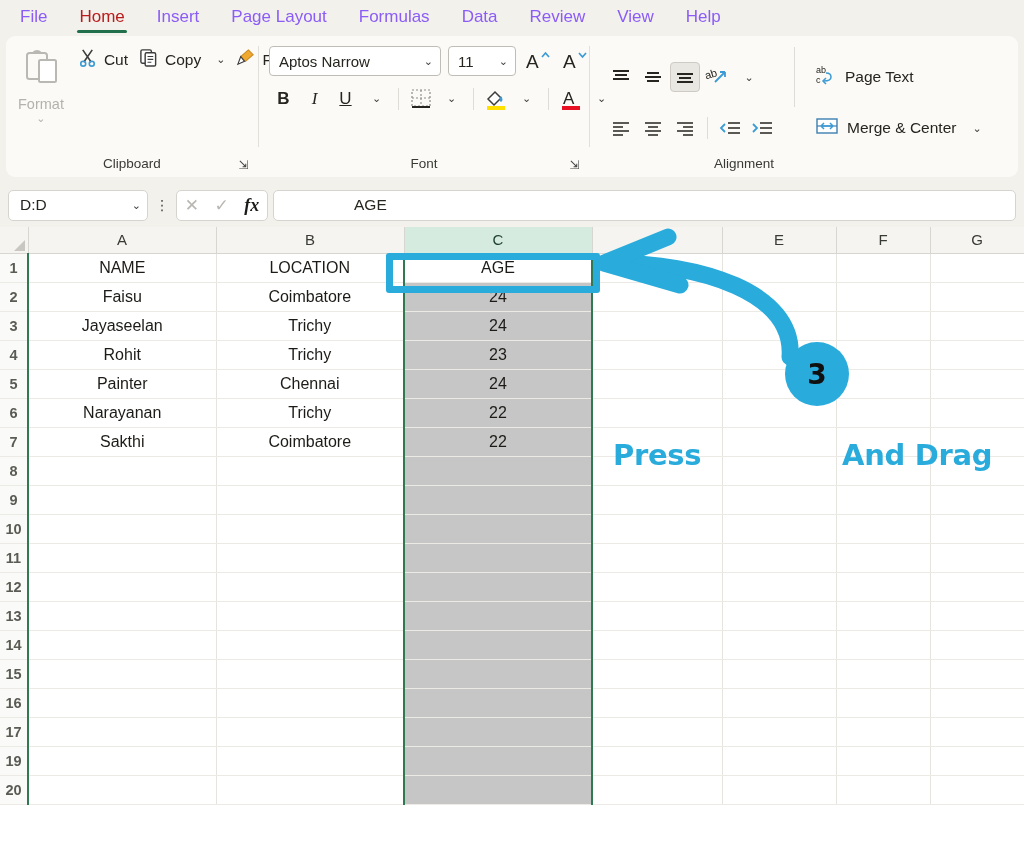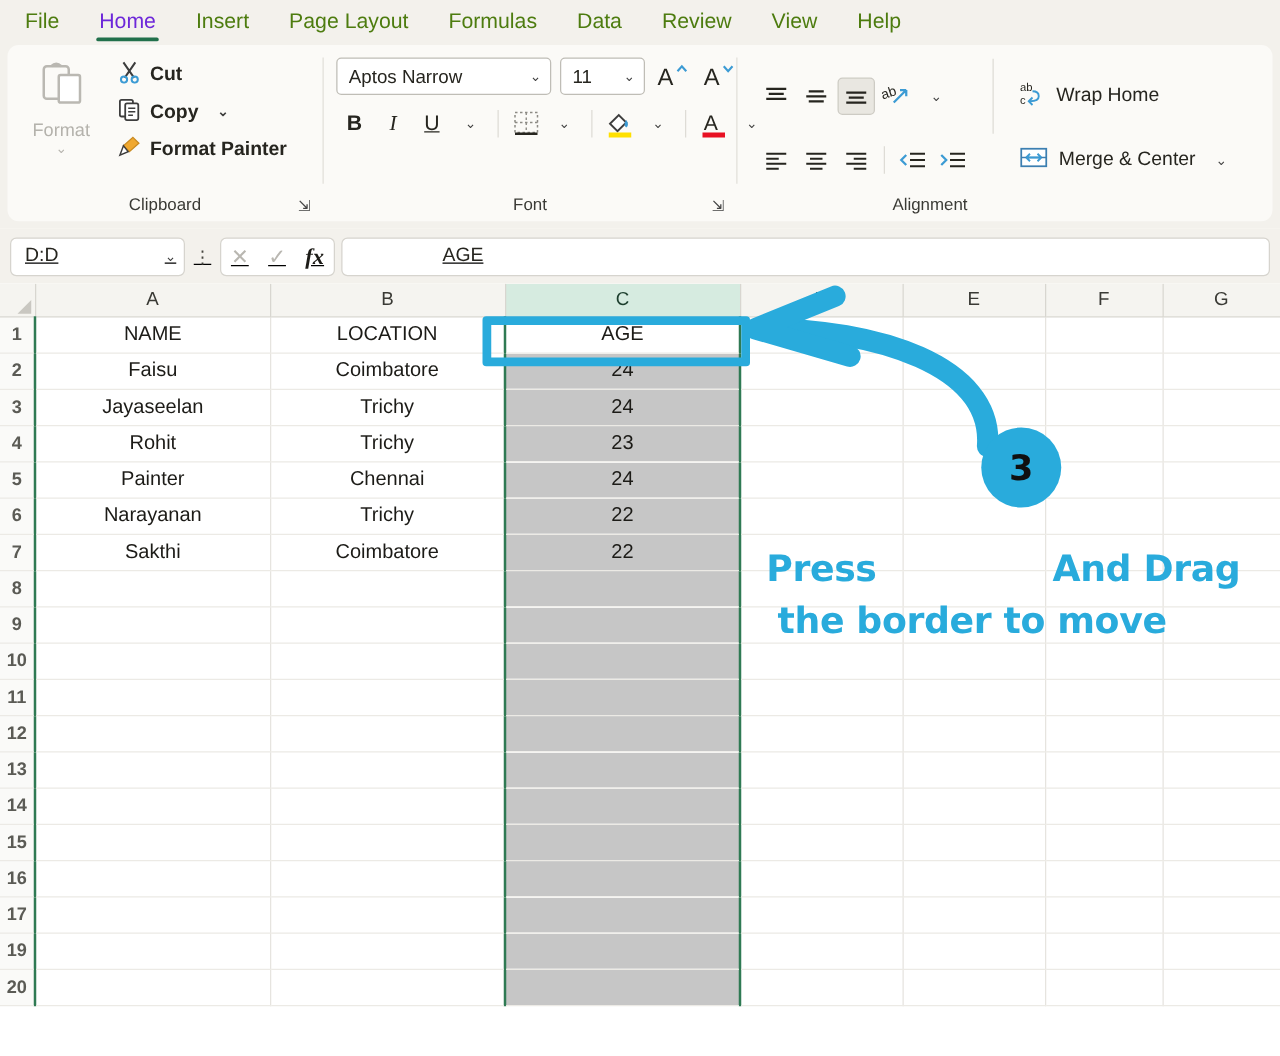--- a/index.html
+++ b/index.html
@@ -10,24 +10,24 @@
     overflow: hidden;
   }
   #app { position: relative; width: 1024px; height: 845px; }
 
   
   .tabstrip {
     height: 36px; background: #f3f1ec;
     display: flex; align-items: center; padding-left: 18px; gap: 28px;
   }
   .tab {
-    font-size: 17px; color: #4d7c0f; position: relative;
+    font-size: 17px; color: #8b5cf6; position: relative;
     padding: 4px 2px 7px; cursor: default; white-space: nowrap;
   }
-  .tab.active { color: #6d28d9; }
+  .tab.active { color: #b91c1c; }
   .tab.active::after {
     content: ""; position: absolute; left: 0; right: 0; bottom: 1px;
     height: 3px; background: #21704b; border-radius: 2px;
   }
 
   
   .ribbon {
     position: relative; height: 147px; background: #f3f1ec;
     padding: 0 6px 0 6px;
   }
@@ -51,21 +51,21 @@
   }
 
   
   .clipboard { width: 252px; }
   .paste-btn {
     width: 62px; display: flex; flex-direction: column; align-items: center;
     padding-top: 6px; gap: 2px; margin-left: 12px;
   }
   .paste-label { font-size: 14.5px; color: #b4b2ac; }
   .paste-chev { font-size: 11px; color: #b4b2ac; line-height: 8px; }
-  .clip-cmds { display: flex; flex-direction: column; gap: 3px; margin-left: 10px; padding-top: 4px; font-weight: bold; }
+  .clip-cmds { display: flex; gap: 3px; margin-left: 10px; padding-top: 4px; }
   .clip-cmd {
     display: flex; align-items: center; gap: 7px; height: 27px; padding: 0 4px;
     font-size: 15.5px; color: #26251f; white-space: nowrap;
   }
   .chev-sm { font-size: 11px; color: #3d3d3d; margin-left: 8px; }
 
   
   .fontgrp { width: 330px; }
   .font-row1 { display: flex; align-items: center; gap: 7px; padding: 4px 0 0 10px; }
   .combo {
@@ -97,21 +97,21 @@
   .al-btn.sel { background: #e9e7e1; border: 1px solid #cdcbc4; }
   .al-cmd {
     display: flex; align-items: center; gap: 8px; height: 30px; padding-left: 4px;
     font-size: 15.5px; color: #26251f; white-space: nowrap;
   }
   .al-left { width: 180px; }
 
   
   .fbar {
     height: 44px; background: #f3f1ec; display: flex; align-items: center;
-    padding: 0 8px; gap: 5px; text-decoration: underline;
+    padding: 0 8px; gap: 5px;
   }
   .namebox {
     width: 140px; height: 31px; background: #fff; border: 1px solid #d6d4ce; border-radius: 5px;
     display: flex; align-items: center; padding: 0 6px 0 11px;
     font-size: 15.5px; color: #26251f;
   }
   .namebox .nv { flex: 1; }
   .kebab { width: 18px; text-align: center; font-size: 14px; color: #46453f; letter-spacing: 0; }
   .fx-group {
     width: 92px; height: 31px; background: #fff; border: 1px solid #d6d4ce; border-radius: 5px;
@@ -364,21 +364,21 @@
             <div class="vsep" style="height:60px;margin:0 14px 0 6px;"></div>
             <div class="al-cmd">
               <span>
                 <svg width="22" height="22" viewBox="0 0 22 22">
                   <text x="1" y="9" font-size="9" font-family="Liberation Sans, sans-serif" fill="#26251f">ab</text>
                   <text x="1" y="19" font-size="9" font-family="Liberation Sans, sans-serif" fill="#26251f">c</text>
                   <path d="M9 17 q7 0 7 -4 q0 -4 -5 -4" fill="none" stroke="#3c9bd4" stroke-width="1.5"></path>
                   <path d="M11 14 l-3 3 l3 3" fill="none" stroke="#3c9bd4" stroke-width="1.5"></path>
                 </svg>
               </span>
-              <span>Wrap Home</span>
+              <span>Page Text</span>
             </div>
           </div>
 
           <div class="al-row r2">
             <div class="al-left" style="display:flex;align-items:center;gap:2px;">
               <div class="al-btn">
                 <svg width="22" height="20" viewBox="0 0 22 20">
                     <path d="M3 5h16 M3 9h10 M3 13h16 M3 17h10" stroke="#26251f" stroke-width="1.7"></path>
                   </svg>
               </div>
@@ -673,17 +673,16 @@
       <div class="hl-rect" style="left:386px;top:26px;width:214px;height:40px;"></div>
 
       <div class="badge" style="left:785px;top:115px;">
         <span>3</span>
       </div>
 
       <div class="ann-text" style="left:613px;top:211px;">Press</div>
 
 
       <div class="ann-text" style="left:842px;top:211px;">And Drag</div>
-      <div class="ann-text" style="left:622px;top:252px;">the border to move</div>
     </div>
   </div>
 
 </div>
 
 </body></html>

